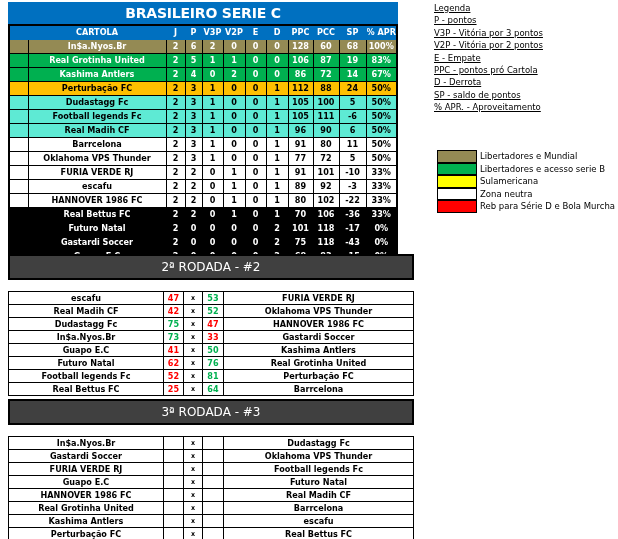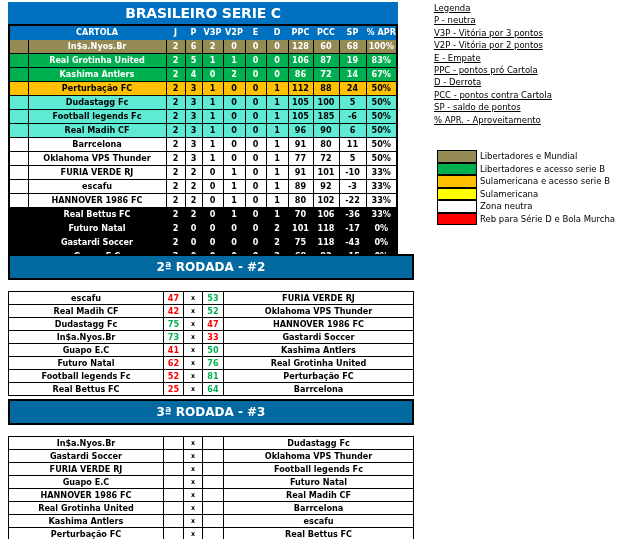--- a/index.html
+++ b/index.html
@@ -21,22 +21,22 @@
   .z-orange td { background: #ffc000; color: #000; }
   .z-yellow td { background: #5eead4; color: #000; }
   .z-white td { background: #ffffff; color: #000; }
   .z-red td { background: #000000; color: #fff; }
   .legend { position: absolute; left: 434px; top: 2px; font-family: "DejaVu Sans", sans-serif; font-size: 8.5px; color: #000; text-decoration: underline; }
   .legend div { height: 12.4px; line-height: 12.4px; white-space: nowrap; }
   .zone-legend { position: absolute; left: 431px; top: 150px; }
   .zone-row { display: flex; align-items: center; height: 12.5px; padding-left: 6px; }
   .swatch { width: 40px; height: 12.5px; border: 1px solid #000; }
   .zone-label { font-size: 8.5px; padding-left: 3px; white-space: nowrap; font-family: "DejaVu Sans", sans-serif; }
-  .round-bar { position: absolute; left: 8px; width: 406px; height: 26px; background: #0369a1; border: 2px solid #000;
-               color: #fff; font-weight: bold; font-size: 12px; display: flex; align-items: center; justify-content: center;
+  .round-bar { position: absolute; left: 8px; width: 406px; height: 26px; background: #404040; border: 2px solid #000;
+               color: #fff; font-weight: normal; font-size: 12px; display: flex; align-items: center; justify-content: center;
                font-family: "DejaVu Sans", sans-serif; }
   .match-table { left: 8px; width: 405px; border: 1px solid #000; }
   .match-table td { height: 12px; line-height: 11px; font-size: 8.5px; }
   .s-lose { color: #ff0000; }
   .s-win { color: #00b050; }
   .vs { font-size: 7px !important; }
 </style>
 </head>
 <body>
 
@@ -145,21 +145,21 @@
       <tr class="z-yellow">
         <td class="pos">6º</td>
         <td>Football legends Fc</td>
         <td>2</td>
         <td>3</td>
         <td>1</td>
         <td>0</td>
         <td>0</td>
         <td>1</td>
         <td>105</td>
-        <td>185</td>
+        <td>111</td>
         <td>-6</td>
         <td>50%</td>
       </tr>
       <tr class="z-yellow">
         <td class="pos">7º</td>
         <td>Real Madih CF</td>
         <td>2</td>
         <td>3</td>
         <td>1</td>
         <td>0</td>
@@ -294,43 +294,38 @@
         <td>68</td>
         <td>83</td>
         <td>-15</td>
         <td>0%</td>
       </tr>
     </tbody>
 </table>
 
 <div class="legend" id="legend-list">
     <div>Legenda</div>
-    <div>P - neutra</div>
+    <div>P - pontos</div>
     <div>V3P - Vitória por 3 pontos</div>
     <div>V2P - Vitória por 2 pontos</div>
     <div>E - Empate</div>
     <div>PPC - pontos pró Cartola</div>
     <div>D - Derrota</div>
-    <div>PCC - pontos contra Cartola</div>
     <div>SP - saldo de pontos</div>
     <div>% APR. - Aproveitamento</div>
   </div>
 
 <div class="zone-legend" id="zone-list">
     <div class="zone-row">
       <div class="swatch" style="background: rgb(148, 138, 84);"></div>
       <div class="zone-label">Libertadores e Mundial</div>
     </div>
     <div class="zone-row">
       <div class="swatch" style="background: rgb(0, 176, 80);"></div>
       <div class="zone-label">Libertadores e acesso serie B</div>
-    </div>
-    <div class="zone-row">
-      <div class="swatch" style="background: rgb(255, 192, 0);"></div>
-      <div class="zone-label">Sulamericana e acesso serie B</div>
     </div>
     <div class="zone-row">
       <div class="swatch" style="background: rgb(255, 255, 0);"></div>
       <div class="zone-label">Sulamericana</div>
     </div>
     <div class="zone-row">
       <div class="swatch" style="background: rgb(255, 255, 255);"></div>
       <div class="zone-label">Zona neutra</div>
     </div>
     <div class="zone-row">

